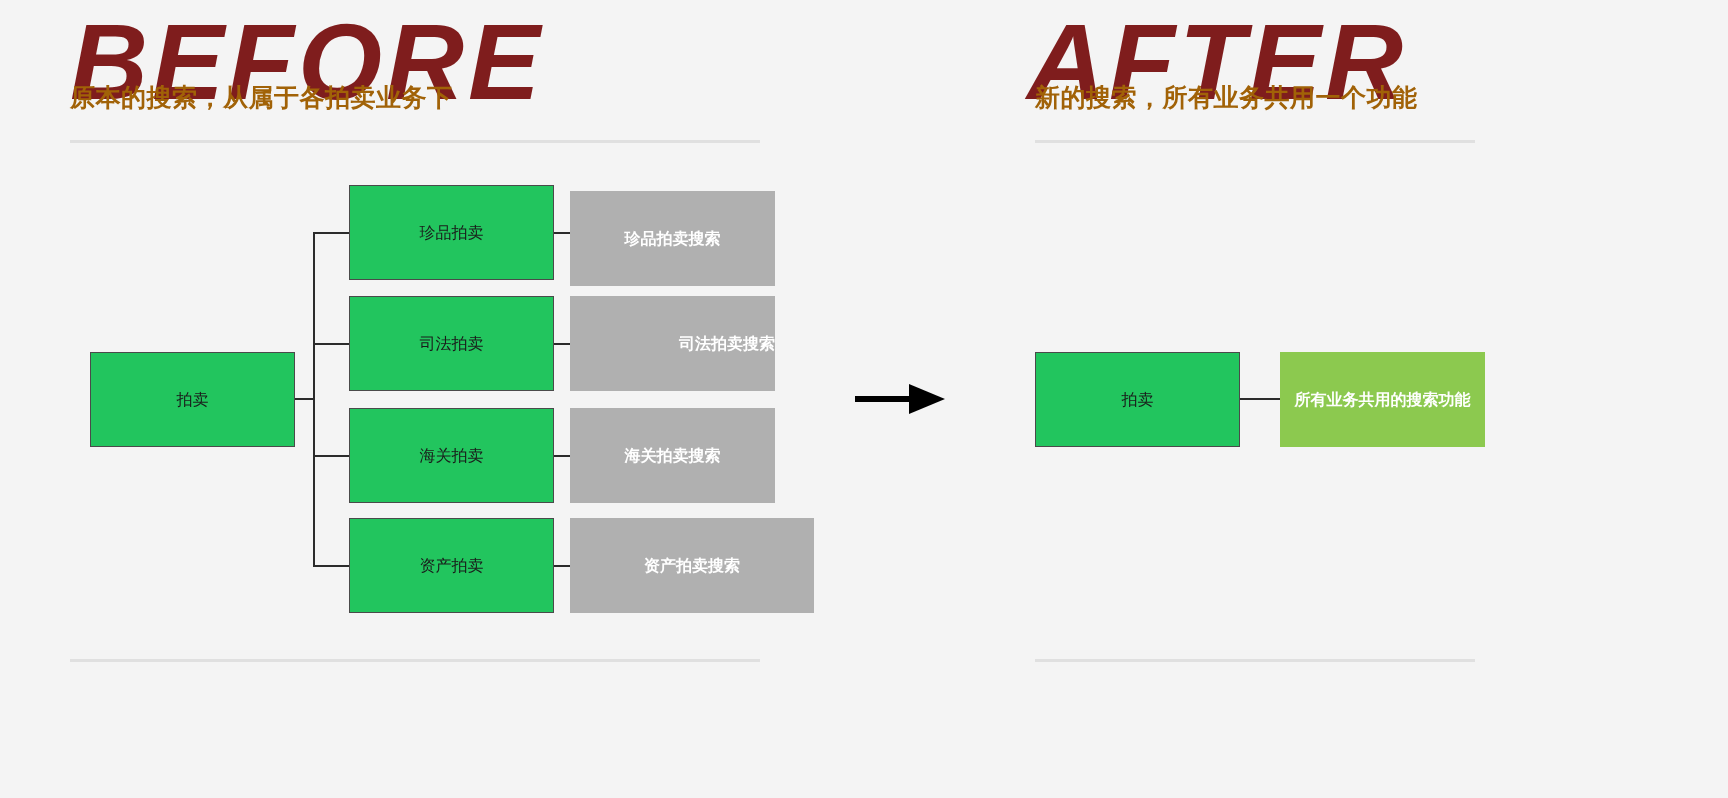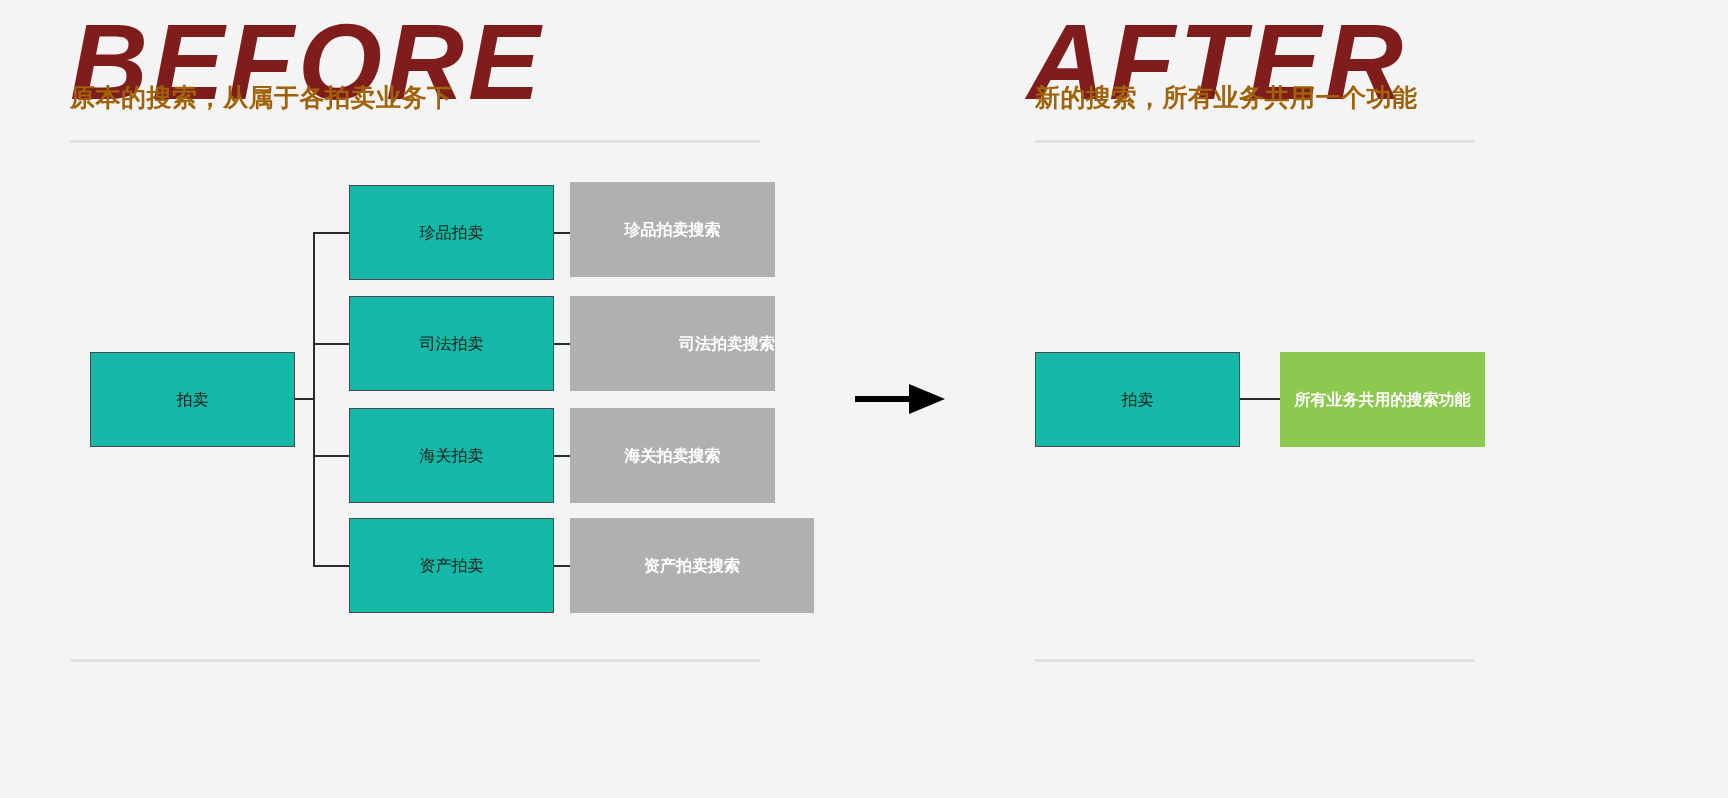--- a/index.html
+++ b/index.html
@@ -80,21 +80,21 @@
     position: absolute;
     box-sizing: border-box;
     display: flex;
     align-items: center;
     justify-content: center;
     text-align: center;
     font-size: 16px;
     line-height: 1.45;
   }
   .node-white {
-    background: #14b8a6;
+    background: #22c55e;
     border: 1px solid #4a4a4a;
     color: #1a1a1a;
   }
   .node-gray {
     background: #b0b0b0;
     color: #ffffff;
     font-weight: 700;
     border: none;
   }
   .node-green {
@@ -157,21 +157,21 @@
 
       <div class="conn conn-h" style="left:225px; top:398px; width:20px;"></div>
 
       <div class="conn conn-v" style="left:243px; top:232px; width:2px; height:334px;"></div>
 
       <div class="conn conn-h" style="left:243px; top:232px; width:36px;"></div>
       <div class="node node-white" style="left:279px; top:185px; width:205px; height:95px;">
         <span>珍品拍卖</span>
       </div>
       <div class="conn conn-h" style="left:484px; top:232px; width:36px;"></div>
-      <div class="node node-gray" style="left:500px; top:182px; width:205px; height:95px;">
+      <div class="node node-gray" style="left:500px; top:191px; width:205px; height:95px;">
         <span>珍品拍卖搜索</span>
       </div>
 
       <div class="conn conn-h" style="left:243px; top:343px; width:36px;"></div>
       <div class="node node-white" style="left:279px; top:296px; width:205px; height:95px;">
         <span>司法拍卖</span>
       </div>
       <div class="conn conn-h" style="left:484px; top:343px; width:36px;"></div>
       <div class="node node-gray" style="left:500px; top:296px; width:205px; height:95px;justify-content:flex-end;">
         <span>司法拍卖搜索</span>

